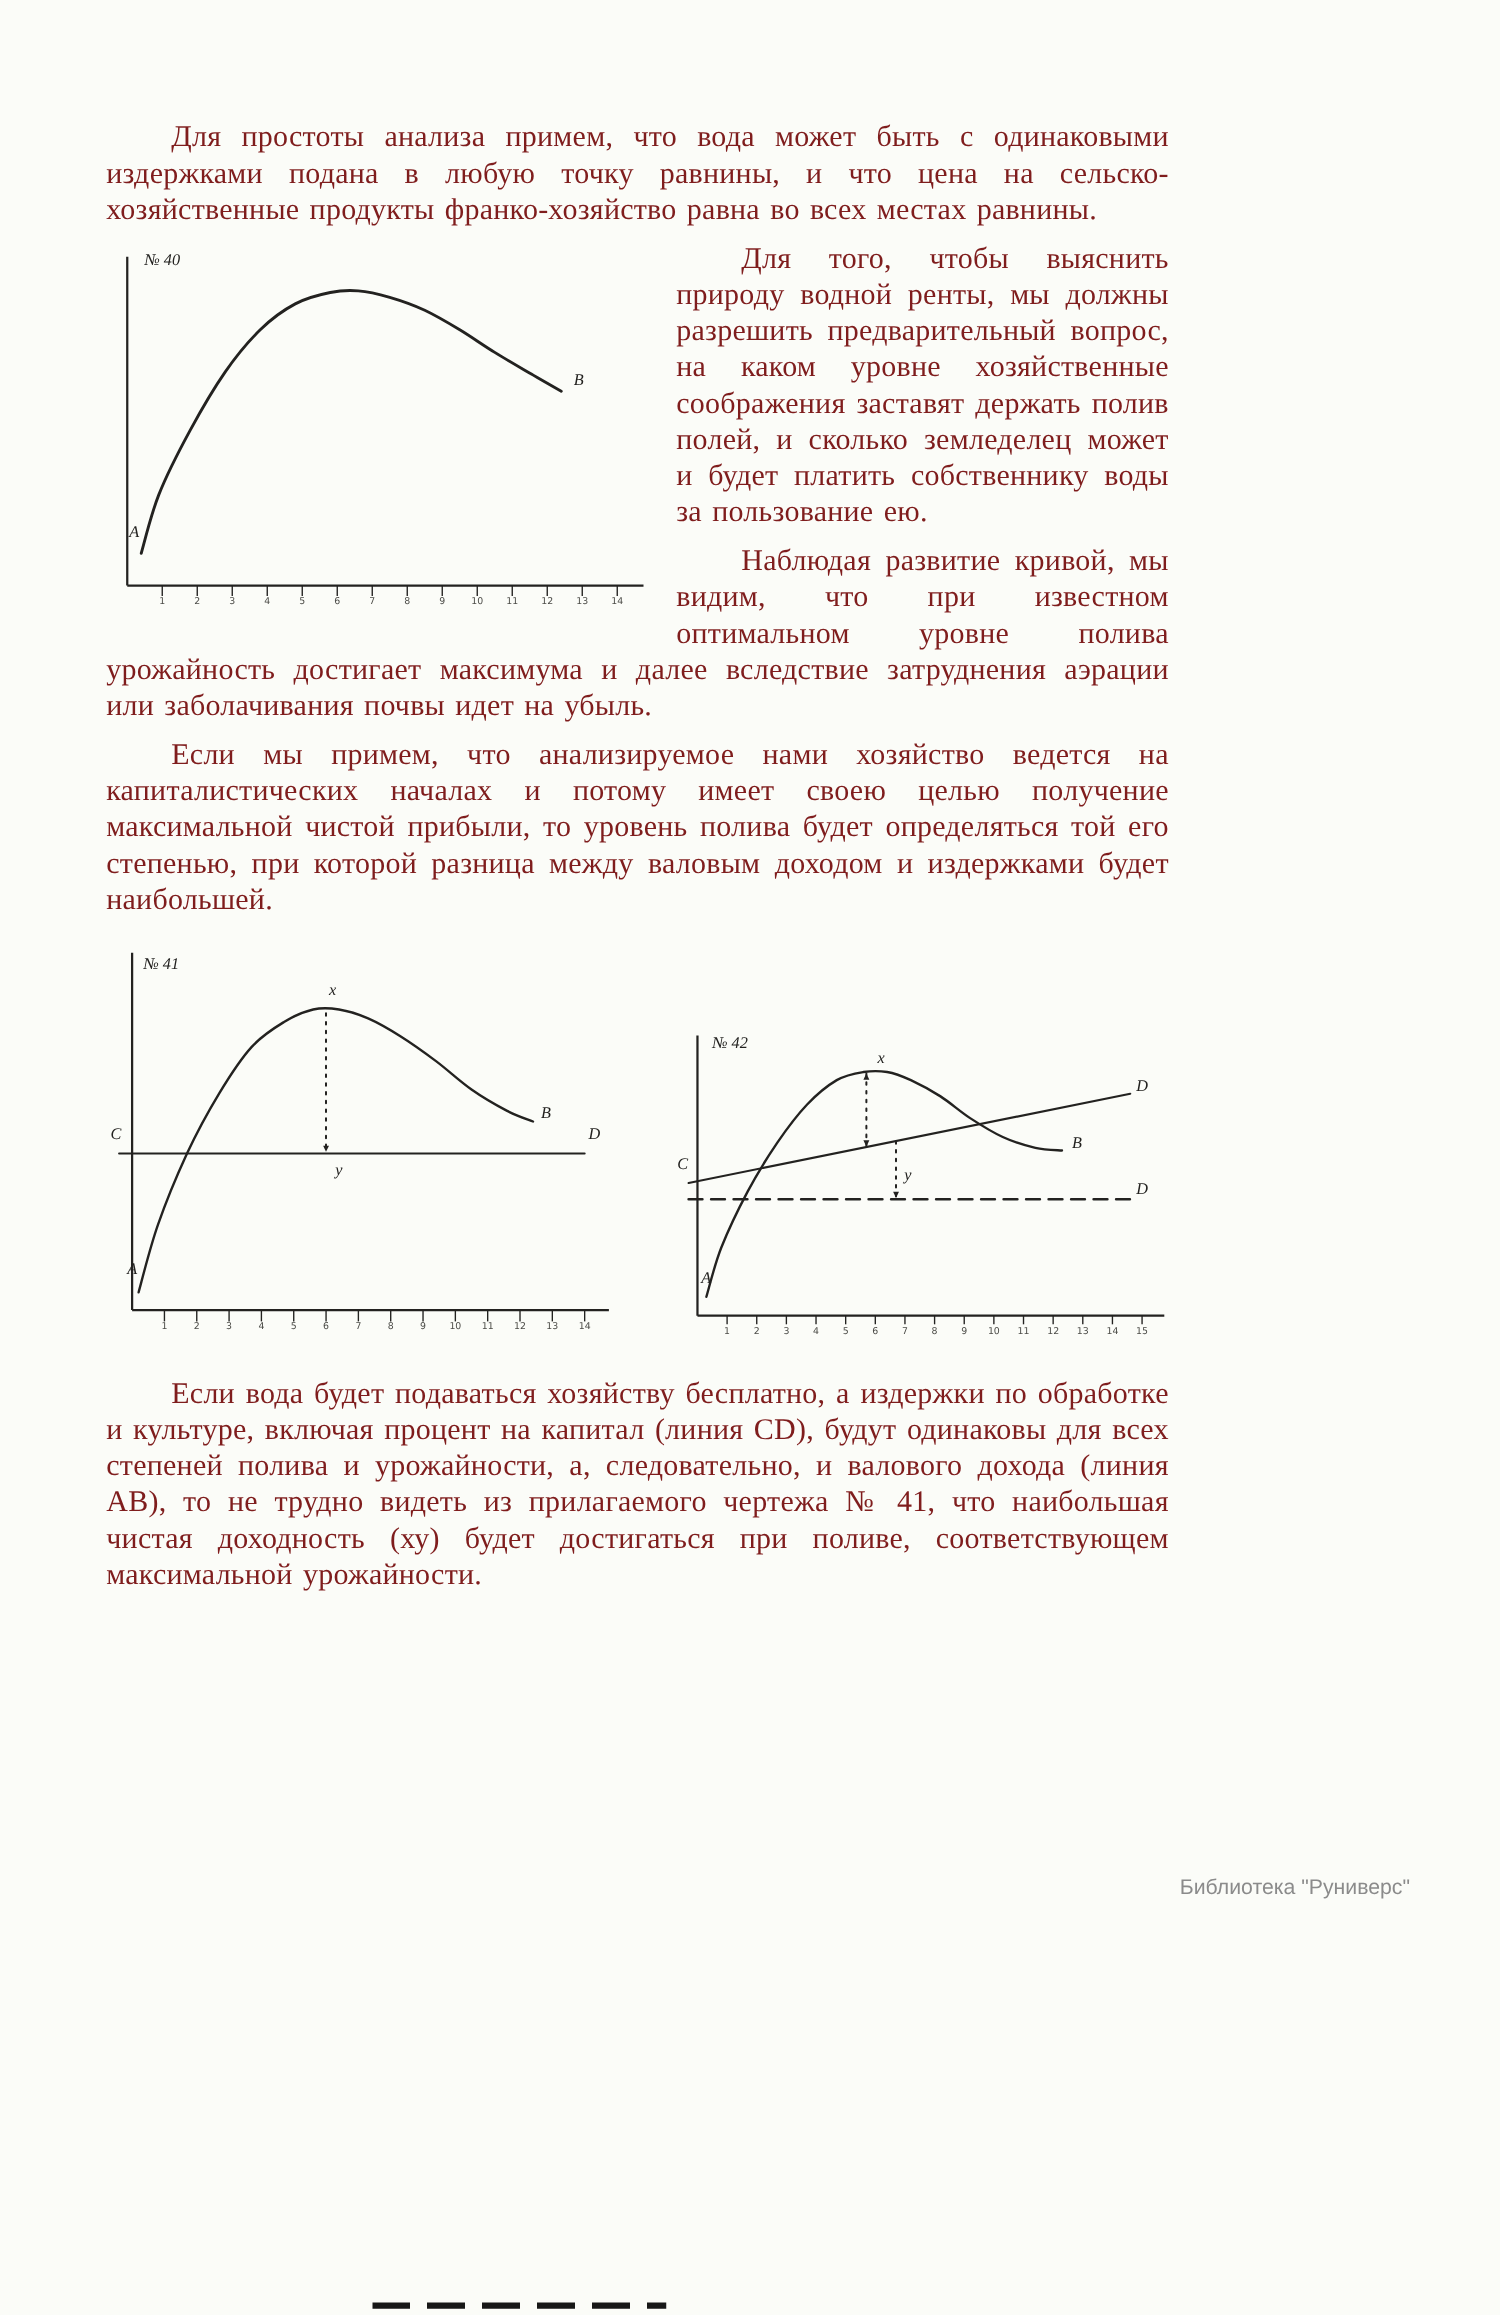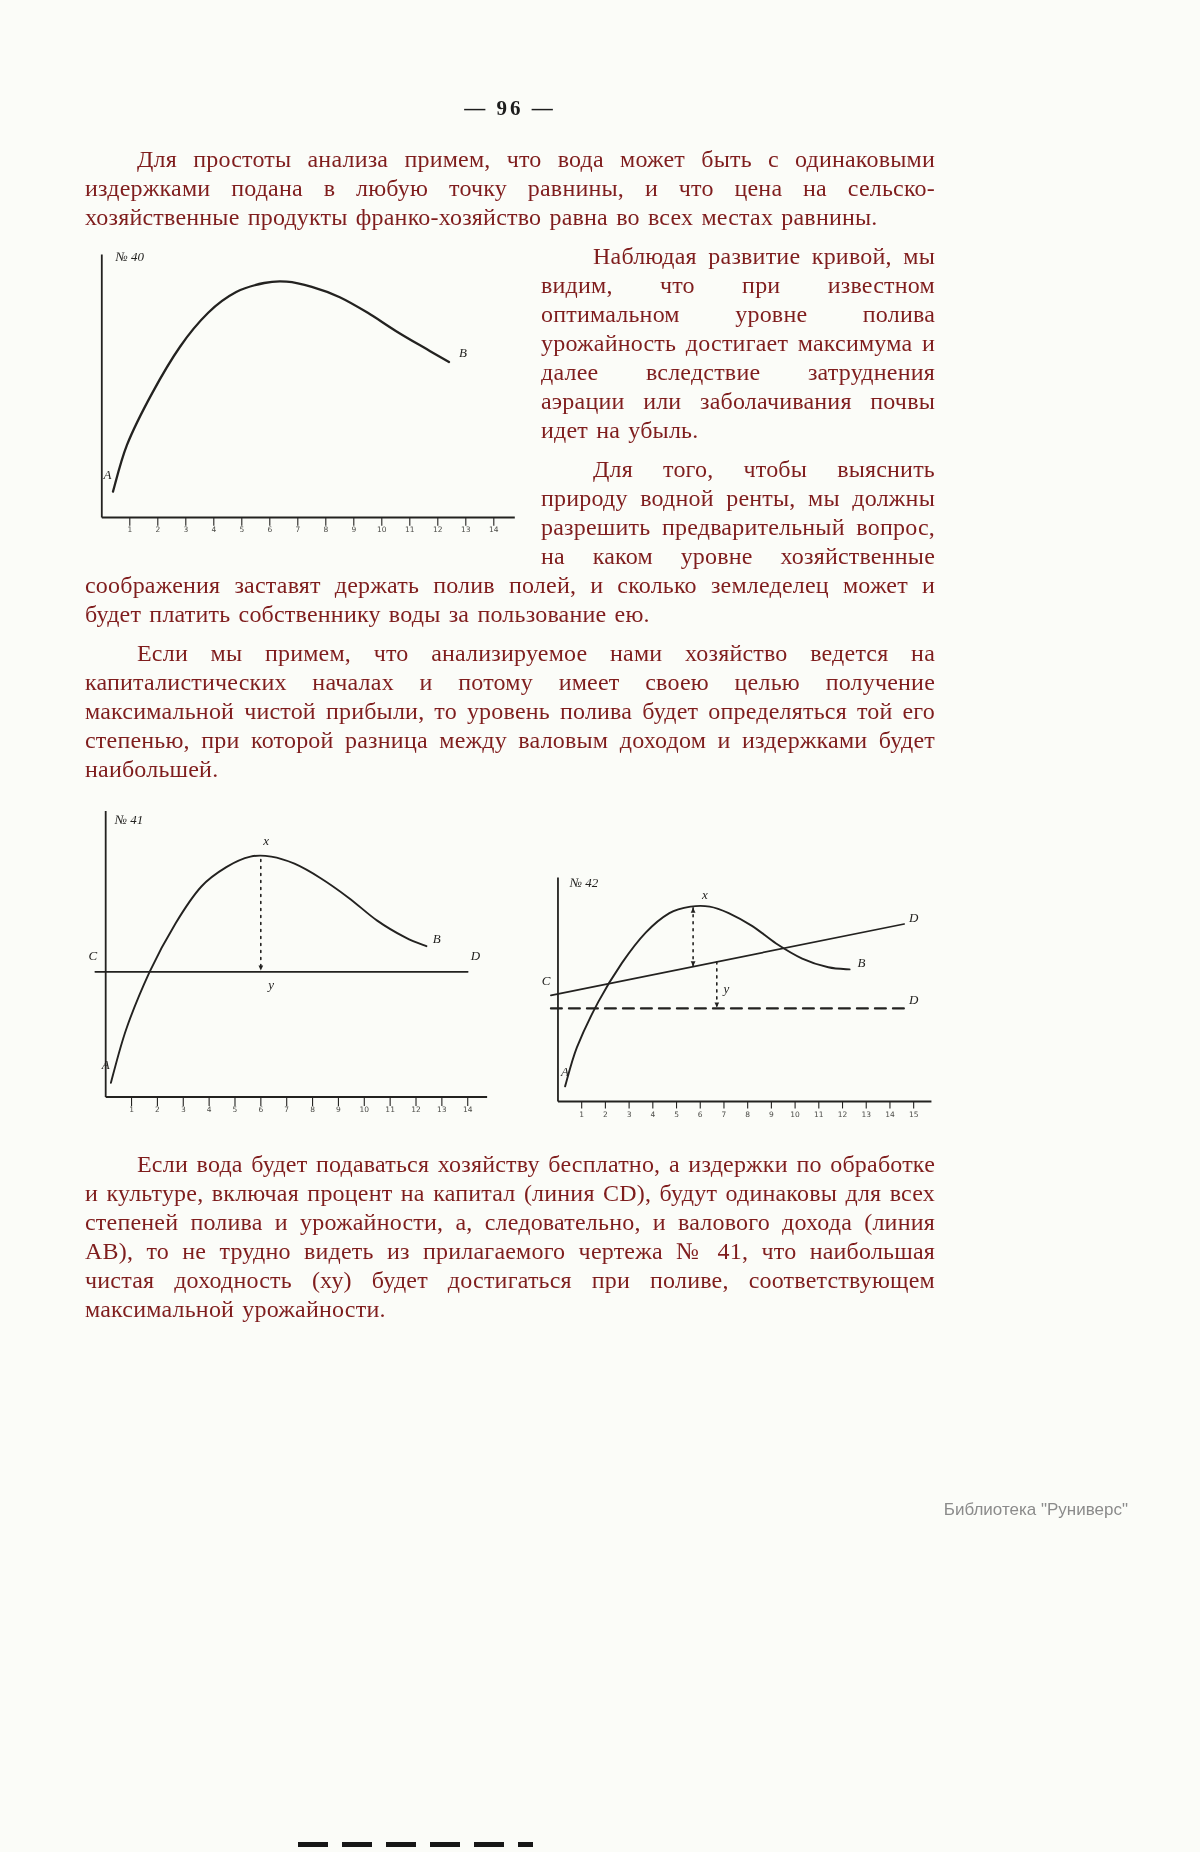--- a/index.html
+++ b/index.html
@@ -72,21 +72,20 @@
     top: 1842px; left: 298px;
     width: 235px; height: 5px;
     background: repeating-linear-gradient(90deg, #171717 0 30px, transparent 30px 44px);
   }
 </style>
 </head>
 <body>
 
 <div class="page">
 
-  <div class="page-number">— 96 —</div>
 
   <p class="para">Для простоты анализа примем, что вода может быть с одинаковыми издержками подана в любую точку равнины, и что цена на сельско-хозяйственные продукты франко-хозяйство равна во всех местах равнины.</p>
 
   <div class="fig-block">
     <svg class="chart fig40" width="434" height="298">
         <line x1="16.8" y1="269.4956521739131" x2="16.8" y2="6.47826086956519" stroke="#232220" stroke-width="1.8"></line>
         <line x1="16.8" y1="269.4956521739131" x2="429.8" y2="269.4956521739131" stroke="#232220" stroke-width="1.8"></line>
         <line x1="44.8" y1="269.4956521739131" x2="44.8" y2="277.7878260869565" stroke="#232220" stroke-width="1.1"></line>
         <text x="44.8" y="284.4956521739131" class="tick">1</text>
         <line x1="72.80000000000001" y1="269.4956521739131" x2="72.80000000000001" y2="277.7878260869565" stroke="#232220" stroke-width="1.1"></line>
@@ -113,22 +112,22 @@
         <text x="352.8" y="284.4956521739131" class="tick">12</text>
         <line x1="380.8" y1="269.4956521739131" x2="380.8" y2="277.7878260869565" stroke="#232220" stroke-width="1.1"></line>
         <text x="380.8" y="284.4956521739131" class="tick">13</text>
         <line x1="408.8" y1="269.4956521739131" x2="408.8" y2="277.7878260869565" stroke="#232220" stroke-width="1.1"></line>
         <text x="408.8" y="284.4956521739131" class="tick">14</text>
         <path d="M28.0 243.6C30.3 235.8 35.5 213.4 42.0 196.9C48.5 180.5 58.3 161.5 67.2 145.1C76.1 128.7 85.9 111.9 95.2 98.5C104.5 85.1 113.9 73.9 123.2 64.8C132.5 55.7 141.9 49.0 151.2 44.1C160.5 39.1 170.8 36.7 179.2 35.0C187.6 33.3 193.7 33.0 201.6 33.7C209.5 34.3 217.9 36.3 226.8 38.9C235.7 41.5 245.5 44.9 254.8 49.2C264.1 53.6 273.5 59.2 282.8 64.8C292.1 70.4 301.0 76.9 310.8 82.9C320.6 89.0 332.7 95.9 341.6 101.1C350.5 106.2 360.3 111.9 364.0 114.0" fill="none" stroke="#232220" stroke-width="2.3" stroke-linecap="round"></path>
         <text x="44.8" y="12.956521739130437" class="glabel" font-size="16">№ 40</text>
         <text x="22.4" y="230.62608695652176" class="glabel" font-size="13">А</text>
         <text x="378" y="108.83478260869563" class="glabel" font-size="13">В</text>
       </svg>
+    <p class="para">Для того, чтобы выяснить природу водной ренты, мы должны разрешить предварительный вопрос, на каком уровне хозяйственные соображения заставят держать полив полей, и сколько земледелец может и будет платить собственнику воды за пользование ею.</p>
     <p class="para">Наблюдая развитие кривой, мы видим, что при известном оптимальном уровне полива урожайность достигает максимума и далее вследствие затруднения аэрации или заболачивания почвы идет на убыль.</p>
-    <p class="para">Для того, чтобы выяснить природу водной ренты, мы должны разрешить предварительный вопрос, на каком уровне хозяйственные соображения заставят держать полив полей, и сколько земледелец может и будет платить собственнику воды за пользование ею.</p>
   </div>
 
   <p class="para clear">Если мы примем, что анализируемое нами хозяйство ведется на капиталистических началах и потому имеет своею целью получение максимальной чистой прибыли, то уровень полива будет определяться той его степенью, при которой разница между валовым доходом и издержками будет наибольшей.</p>
 
   <div class="charts-row">
     <svg class="chart" width="406" height="330">
         <line x1="20.687898089171977" y1="293.01724137931035" x2="20.687898089171977" y2="7.112068965517267" stroke="#232220" stroke-width="1.8"></line>
         <line x1="20.687898089171977" y1="293.01724137931035" x2="402.1210191082803" y2="293.01724137931035" stroke="#232220" stroke-width="1.8"></line>
         <line x1="46.54777070063694" y1="293.01724137931035" x2="46.54777070063694" y2="302.12068965517244" stroke="#232220" stroke-width="1.1"></line>
         <text x="46.54777070063694" y="308.01724137931035" class="tick">1</text>

